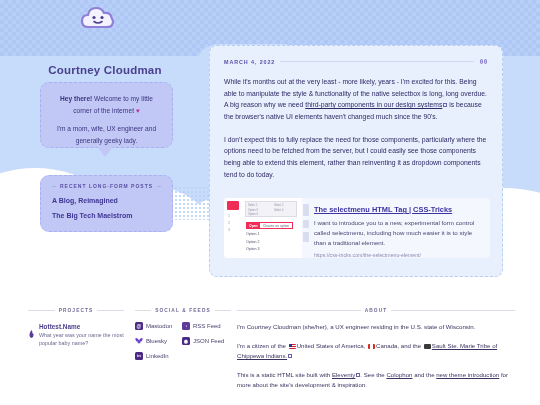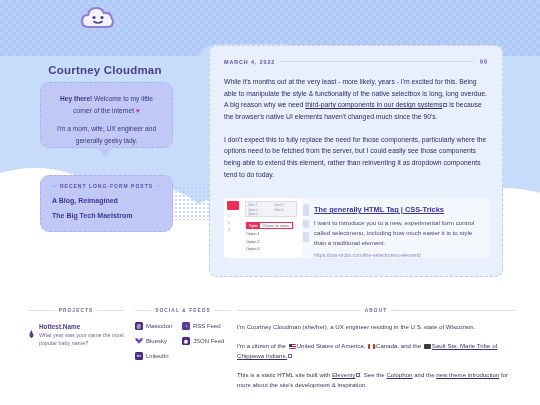--- a/index.html
+++ b/index.html
@@ -454,21 +454,21 @@
         <i>Choose an option</i>
       </div>
       <div class="t-opts">Option 1<br>Option 2<br>Option 3</div>
     </div>
     <div id="thumb-divider">
         <i></i>
         <i></i>
         <i></i>
       </div>
     <div id="link-text">
-      <a id="link-title" href="#">The generally HTML Tag | CSS-Tricks</a>
+      <a id="link-title" href="#">The selectmenu HTML Tag | CSS-Tricks</a>
       <div id="link-desc">I want to introduce you to a new, experimental form control called selectmenu, including how much easier it is to style than a traditional element.</div>
       <div id="link-url">https://css-tricks.com/the-selectmenu-element/</div>
     </div>
   </div>
 </div>
 
 <div id="footer">
 
   <div class="fcol" id="col-projects">
     <div class="fhead">

